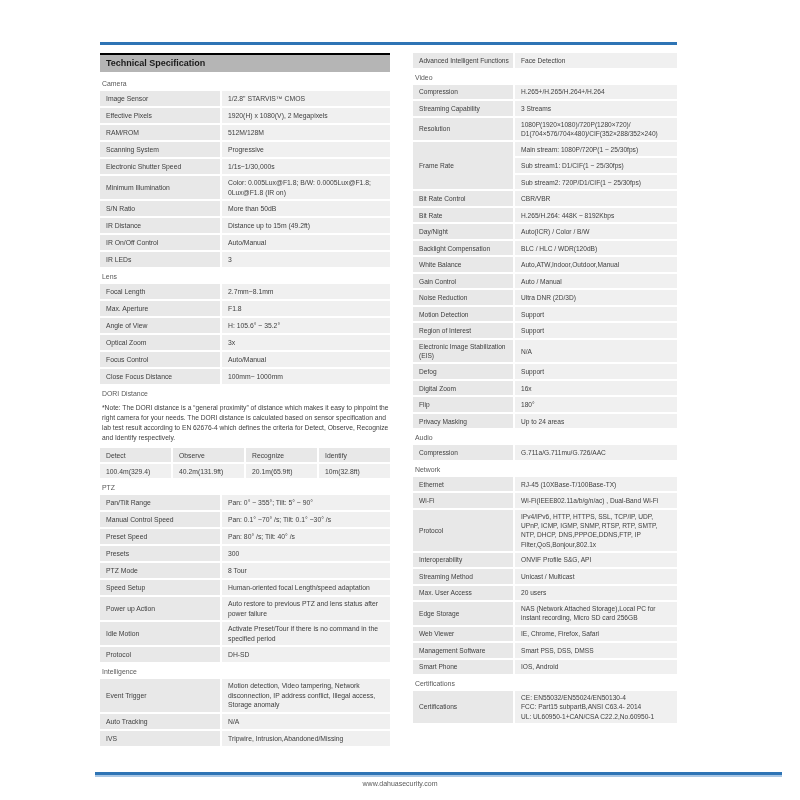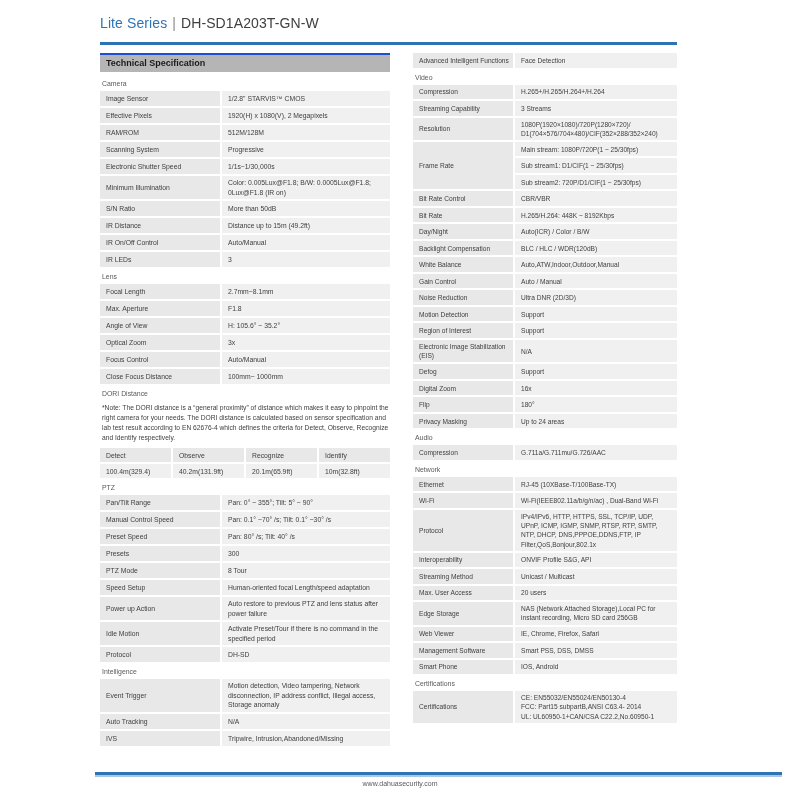--- a/index.html
+++ b/index.html
@@ -12,21 +12,21 @@
   .series { color:#2e74b5; }
   .divider { color:#8c8c8c; padding:0 5px; }
   .model { color:#404040; }
   .title-rule { position:absolute; left:100px; top:42px; width:577px; height:3px; background:#2e74b5; }
 
   
   .content { position:absolute; left:100px; top:53px; width:580px; display:flex; }
   .col-left  { width:290px; margin-right:23px; }
   .col-right { width:264px; }
 
-  .spec-heading { background:#b5b5b5; border-top:2px solid #1d4ed8; color:#1a1a1a;
+  .spec-heading { background:#b5b5b5; border-top:2px solid #000000; color:#1a1a1a;
     font-weight:bold; font-size:9px; padding:3px 6px 4px 6px; margin-bottom:4px; }
 
   .sec-title { color:#595959; font-size:6.9px; padding:4px 1px 4px 2px; }
   .row { display:flex; gap:2px; margin-bottom:2px; }
   .cell { font-size:6.8px; line-height:1.4; color:#404040; padding:2px 4px 2px 6px;
     display:flex; align-items:center; min-height:15px; white-space:pre-line; }
   .label { background:#e8e8e8; flex:none; }
   .value { background:#f0f0f0; flex:1; }
   .col-left  .label { width:120px; }
   .col-right .label { width:100px; }
@@ -45,23 +45,20 @@
   .footer-rule { position:absolute; left:95px; top:772px; width:687px; height:3px;
     background:#2e74b5; box-shadow:0 2px 0 #a9c7e5; }
   .footer-url { position:absolute; left:0; top:780px; width:800px; text-align:center;
     font-size:7px; color:#595959; }
 </style>
 </head>
 <body>
 
 <div class="page">
 
-  <div class="doc-title">
-    <span class="series">Lite Series</span><span class="divider">|</span><span class="model">DH-SD1A203T-GN-W</span>
-  </div>
   <div class="title-rule"></div>
 
   <div class="content">
     <div class="col-left">
       <div class="spec-heading">Technical Specification</div>
       <div id="left-col">
           <div class="section">
             <div class="sec-title">Camera</div>
             <div class="row">
               <div class="cell label">Image Sensor</div>

